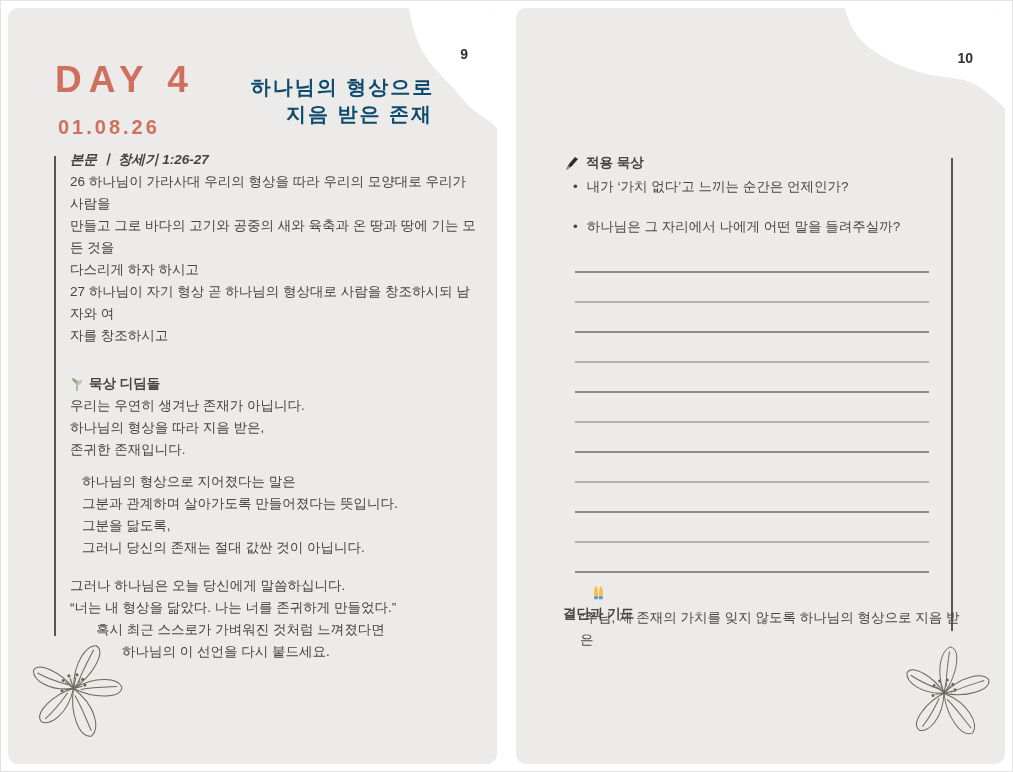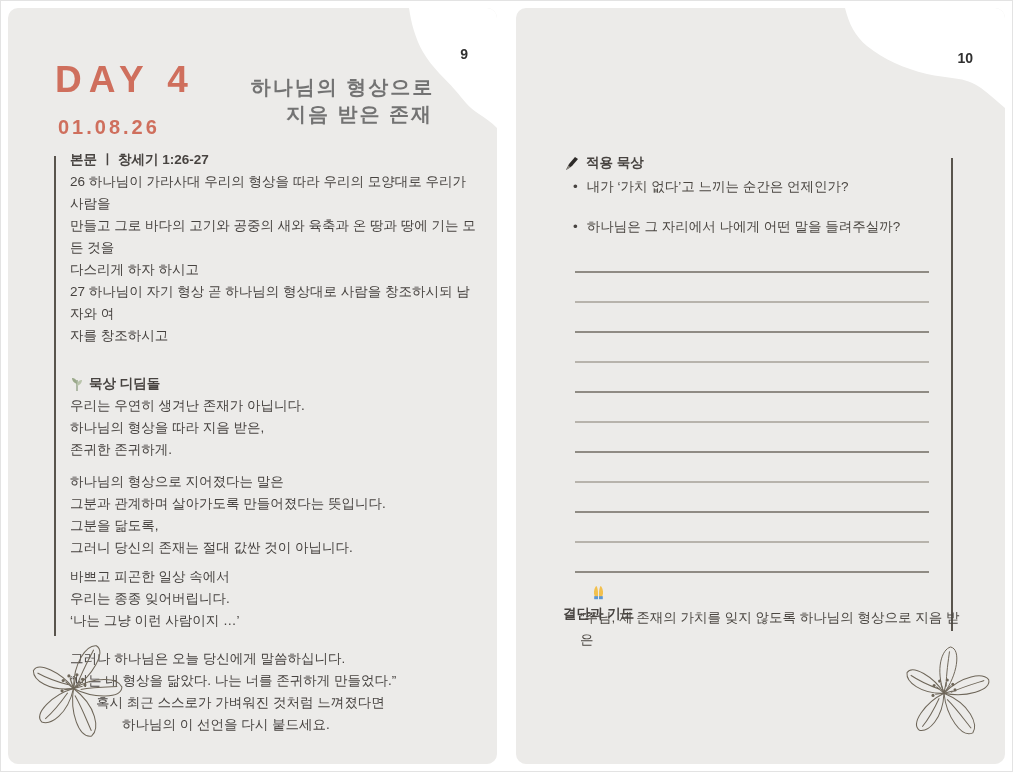--- a/index.html
+++ b/index.html
@@ -24,39 +24,39 @@
   }
   .page-left .page-number{top:38px;right:29px;}
   .page-right .page-number{top:42px;right:32px;}
 
   
   .day-wrap{position:absolute;left:47px;top:52px;color:#cf6f5d;}
   .day-label{font-size:37px;font-weight:bold;letter-spacing:7px;line-height:40px;}
   .day-date{font-size:20px;letter-spacing:3px;margin-top:16px;padding-left:3px;font-weight:bold;}
   .page-title{
     position:absolute;left:232px;top:66px;width:205px;text-align:center;
-    color:#737373;font-size:20px;font-weight:bold;letter-spacing:2px;line-height:27px;
+    color:#0c4a6e;font-size:20px;font-weight:bold;letter-spacing:2px;line-height:27px;
   }
   .page-title .t2{padding-left:34px;}
 
   .vrule{position:absolute;width:2px;background:#59544d;}
   .page-left .vrule{left:46px;top:148px;height:480px;}
   .page-right .vrule{left:435px;top:150px;height:473px;}
 
   
   .l-content{
     position:absolute;left:62px;top:141px;width:406px;
     font-size:13.5px;line-height:22px;color:#474340;
   }
   .para{margin:0;}
   .para.m1{margin-top:26px;}
-  .para.m2{margin-top:10px;}
+  .para.m2{margin-top:10px;margin-left:12px;}
   .para.m3{margin-top:7px;}
   .para.m4{margin-top:16px;}
-  .b{font-weight:bold;}
+  .b{font-weight:bold;font-style:italic;}
   .sec-head{font-weight:bold;display:flex;align-items:center;gap:5px;}
   .indent-1{padding-left:26px;}
   .indent-2{padding-left:52px;}
 
   
   .r-app-head{position:absolute;left:49px;top:146px;font-size:13.5px;font-weight:bold;
     display:flex;align-items:center;gap:6px;color:#474340;}
   .r-questions{position:absolute;left:57px;top:168px;width:380px;font-size:13.5px;line-height:22px;}
   .q-item{display:flex;gap:9px;margin-bottom:18px;}
   .q-item .bullet{color:#474340;}
@@ -114,35 +114,30 @@
           <g stroke="#7d8f6f" stroke-width="1.1" fill="none">
             <path d="M7,14 C7,9 7,6 7,3"></path>
             <path d="M7,7 C4,6 2,4 2,1 C5,1 7,3 7,7 Z" fill="#9aa98a" stroke="none"></path>
             <path d="M7,9 C10,8 12,6 12,3 C9,3 7,5 7,9 Z" fill="#b9c4ab" stroke="none"></path>
           </g>
         </svg>
         <span>묵상 디딤돌</span>
       </div>
       <div>우리는 우연히 생겨난 존재가 아닙니다.</div>
       <div>하나님의 형상을 따라 지음 받은,</div>
-      <div>존귀한 존귀하게.</div>
+      <div>존귀한 존재입니다.</div>
     </div>
 
     <div class="para m2">
       <div>하나님의 형상으로 지어졌다는 말은</div>
       <div>그분과 관계하며 살아가도록 만들어졌다는 뜻입니다.</div>
       <div>그분을 닮도록,</div>
       <div>그러니 당신의 존재는 절대 값싼 것이 아닙니다.</div>
     </div>
 
-    <div class="para m3">
-      <div>바쁘고 피곤한 일상 속에서</div>
-      <div>우리는 종종 잊어버립니다.</div>
-      <div>‘나는 그냥 이런 사람이지 …’</div>
-    </div>
 
     <div class="para m4">
       <div>그러나 하나님은 오늘 당신에게 말씀하십니다.</div>
       <div>“너는 내 형상을 닮았다. 나는 너를 존귀하게 만들었다.”</div>
       <div class="indent-1">혹시 최근 스스로가 가벼워진 것처럼 느껴졌다면</div>
       <div class="indent-2">하나님의 이 선언을 다시 붙드세요.</div>
     </div>
   </div>
 
   <svg class="flower flower-left" width="115" height="105" viewBox="0 0 100 92">

